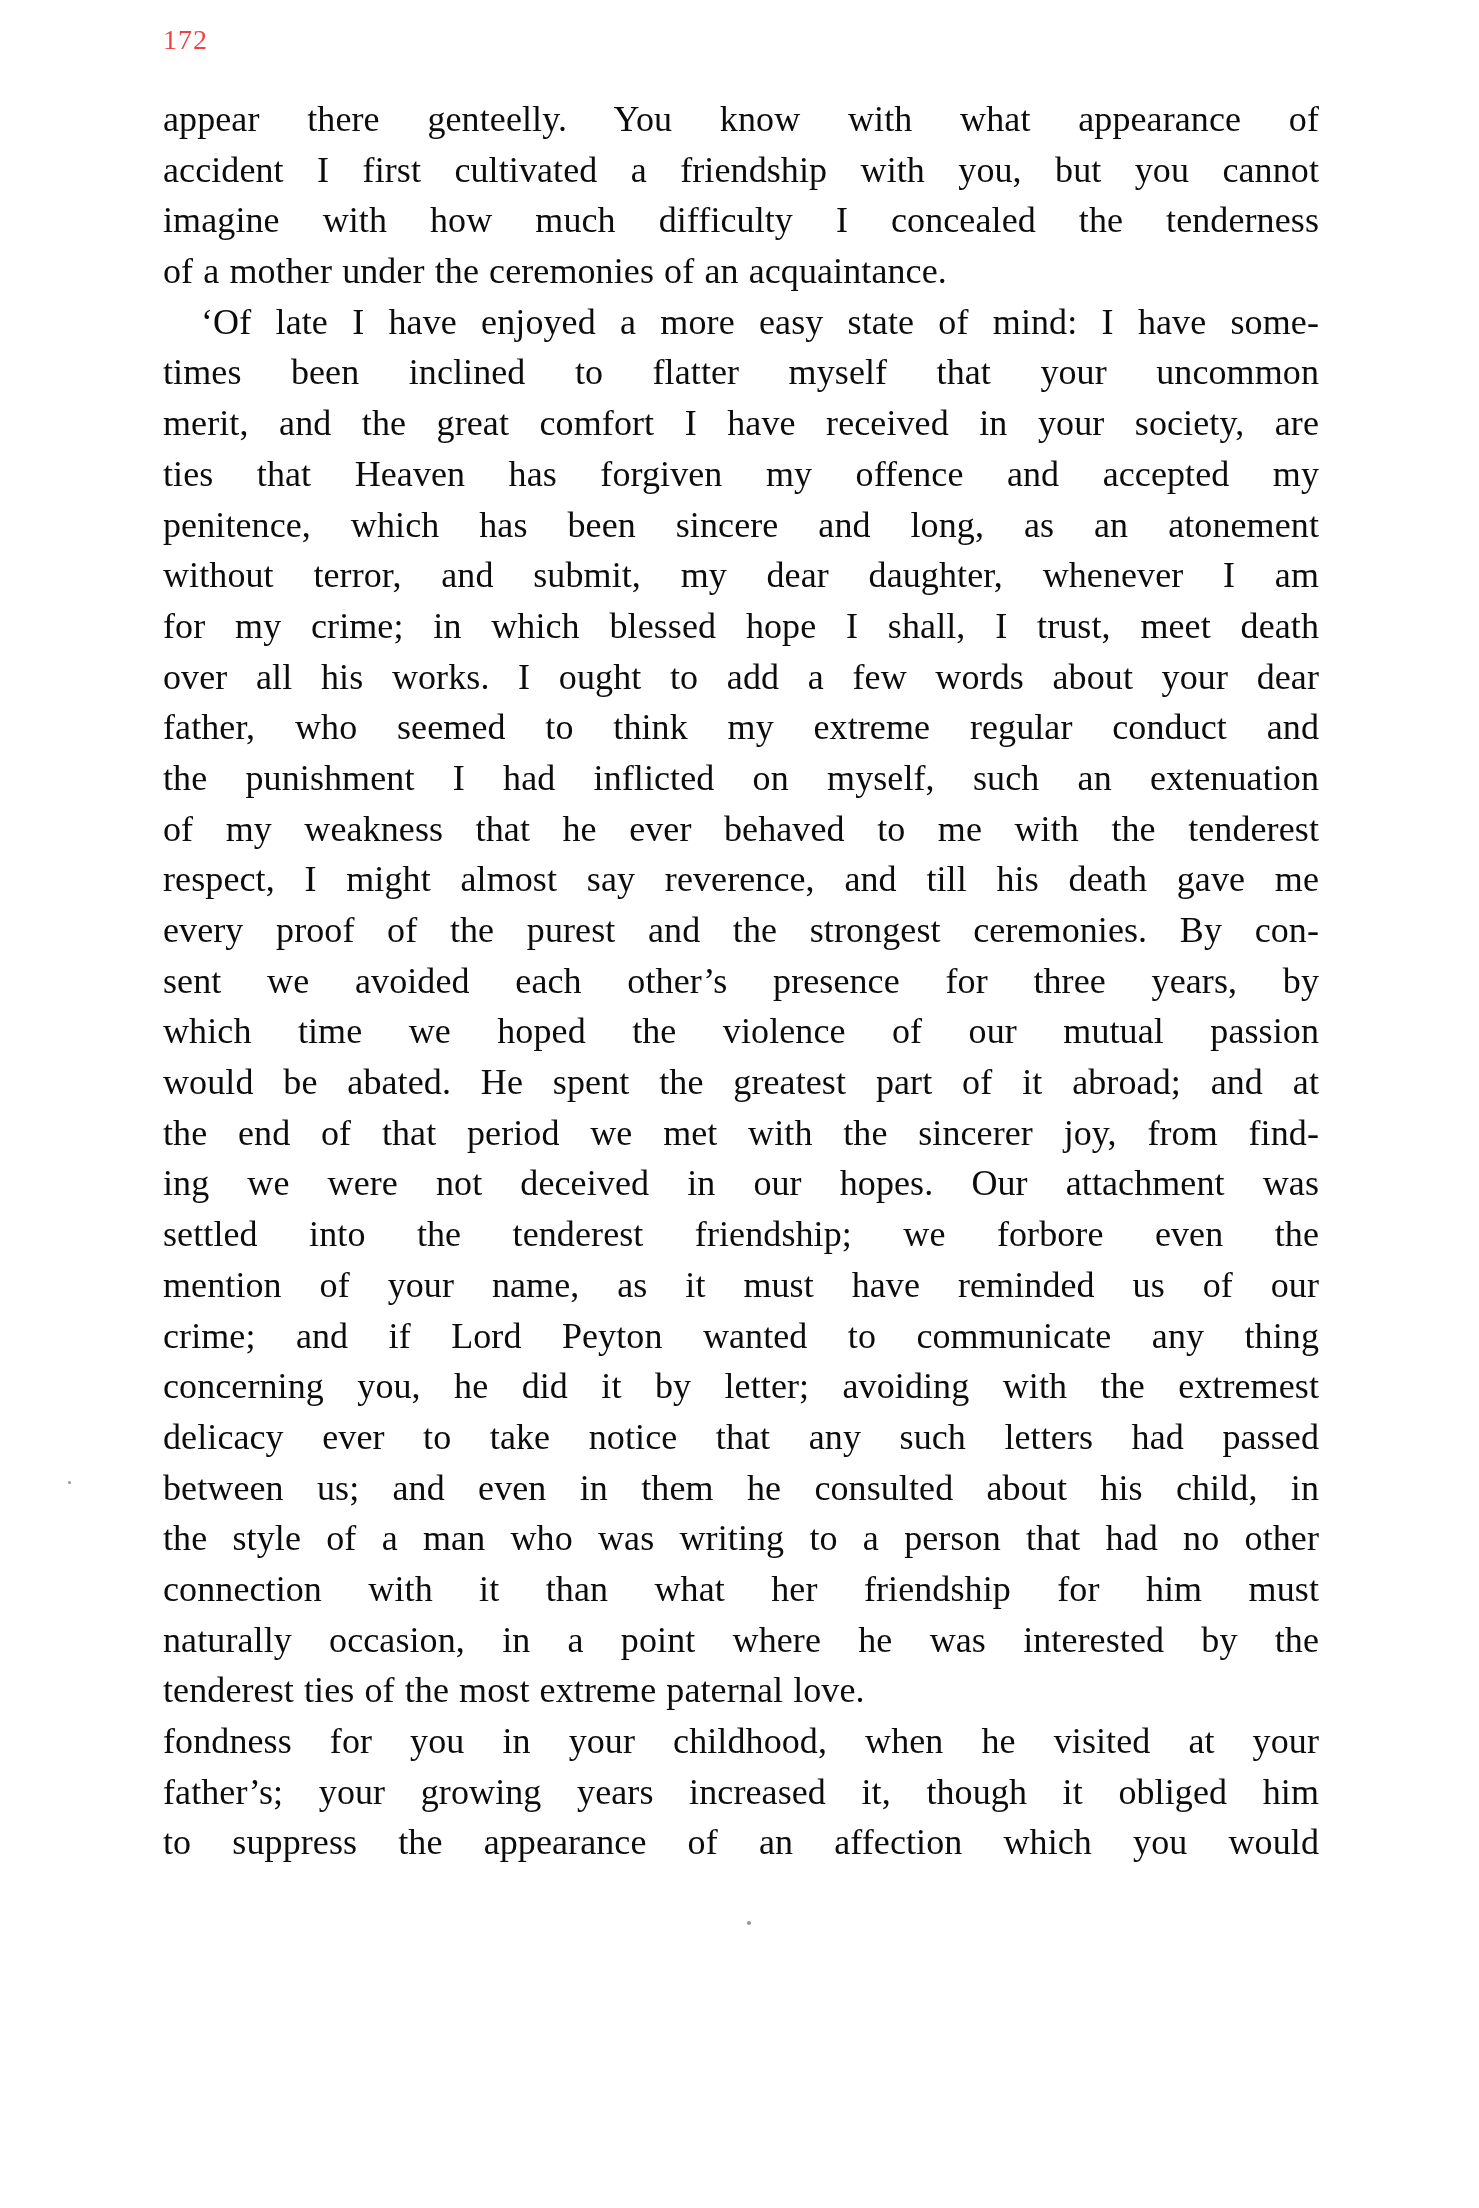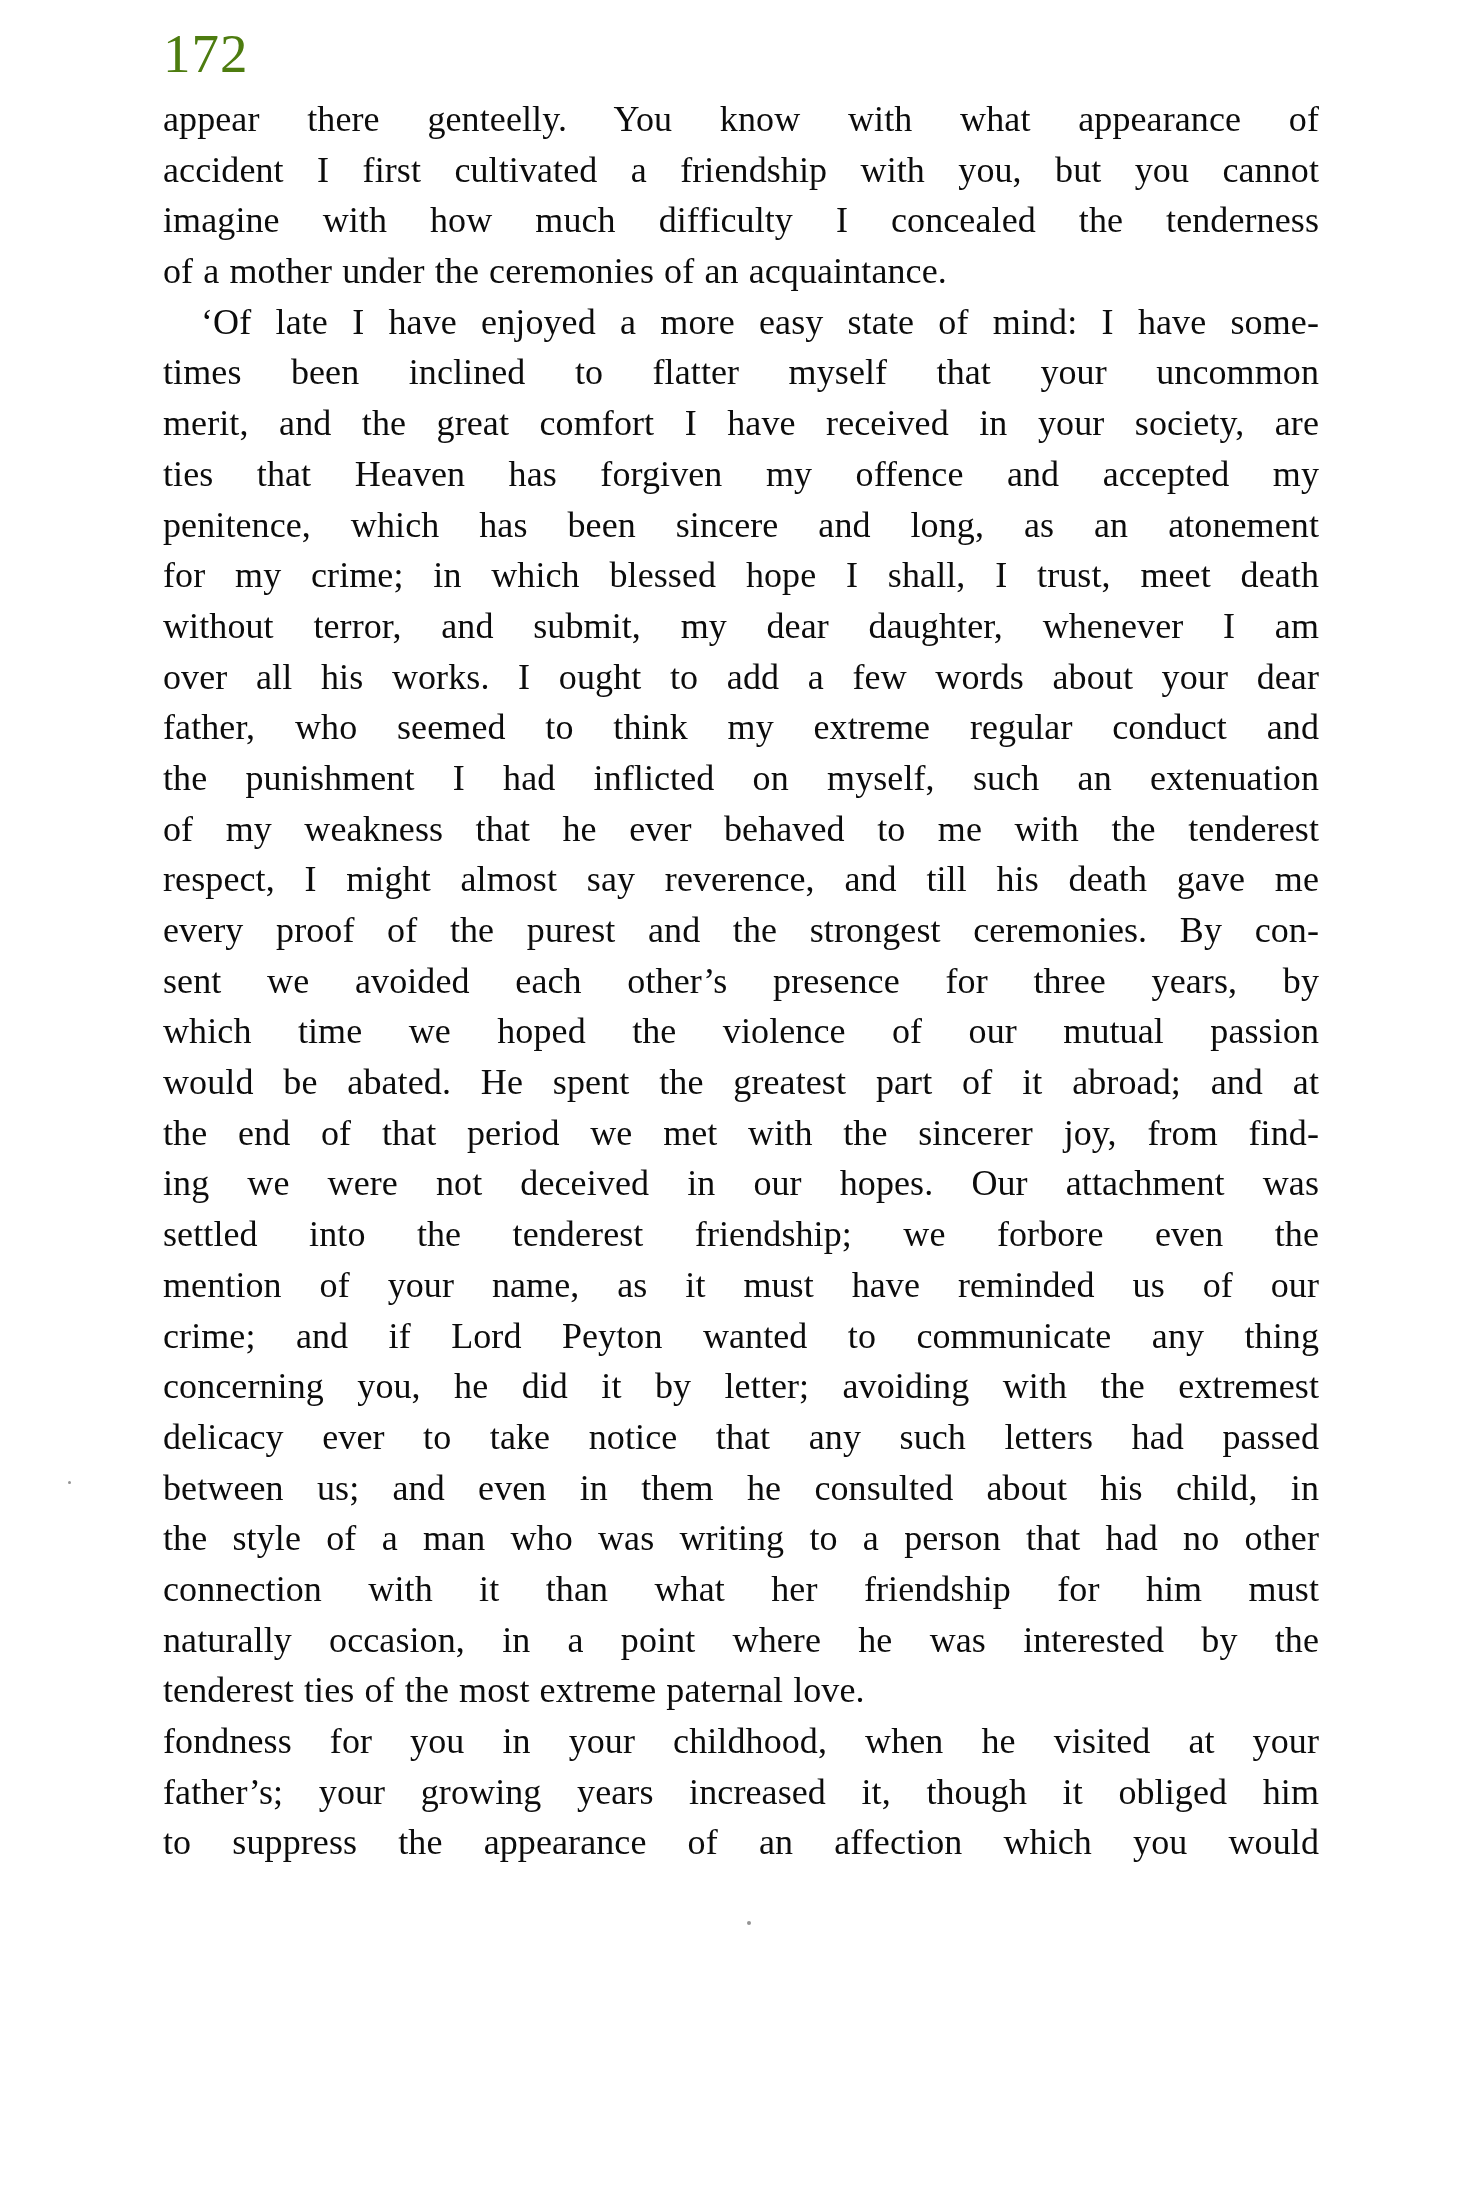--- a/index.html
+++ b/index.html
@@ -13,24 +13,24 @@
     height: 2208px;
     background: #ffffff;
     overflow: hidden;
     font-family: "Liberation Serif", "DejaVu Serif", serif;
     color: #0c0c0c;
   }
   .page-number {
     position: absolute;
     left: 163px;
     top: 26px;
-    font-size: 55px;
+    font-size: 28px;
     line-height: 1;
     letter-spacing: 1px;
-    color: #4d7c0f;
+    color: #ef4444;
   }
   .text-block {
     position: absolute;
     left: 163px;
     top: 94px;
     width: 1156px;
   }
   .paragraph {
     margin: 0;
     padding: 0;
@@ -72,22 +72,22 @@
         <div class="line">accident I first cultivated a friendship with you, but you cannot</div>
         <div class="line">imagine with how much difficulty I concealed the tenderness</div>
         <div class="line endline">of a mother under the ceremonies of an acquaintance.</div>
       </div>
       <div class="paragraph">
         <div class="line indent">‘Of late I have enjoyed a more easy state of mind: I have some-</div>
         <div class="line">times been inclined to flatter myself that your uncommon</div>
         <div class="line">merit, and the great comfort I have received in your society, are</div>
         <div class="line">ties that Heaven has forgiven my offence and accepted my</div>
         <div class="line">penitence, which has been sincere and long, as an atonement</div>
+        <div class="line">without terror, and submit, my dear daughter, whenever I am</div>
         <div class="line">for my crime; in which blessed hope I shall, I trust, meet death</div>
-        <div class="line">without terror, and submit, my dear daughter, whenever I am</div>
         <div class="line">over all his works. I ought to add a few words about your dear</div>
         <div class="line">father, who seemed to think my extreme regular conduct and</div>
         <div class="line">the punishment I had inflicted on myself, such an extenuation</div>
         <div class="line">of my weakness that he ever behaved to me with the tenderest</div>
         <div class="line">respect, I might almost say reverence, and till his death gave me</div>
         <div class="line">every proof of the purest and the strongest ceremonies. By con-</div>
         <div class="line">sent we avoided each other’s presence for three years, by</div>
         <div class="line">which time we hoped the violence of our mutual passion</div>
         <div class="line">would be abated. He spent the greatest part of it abroad; and at</div>
         <div class="line">the end of that period we met with the sincerer joy, from find-</div>

